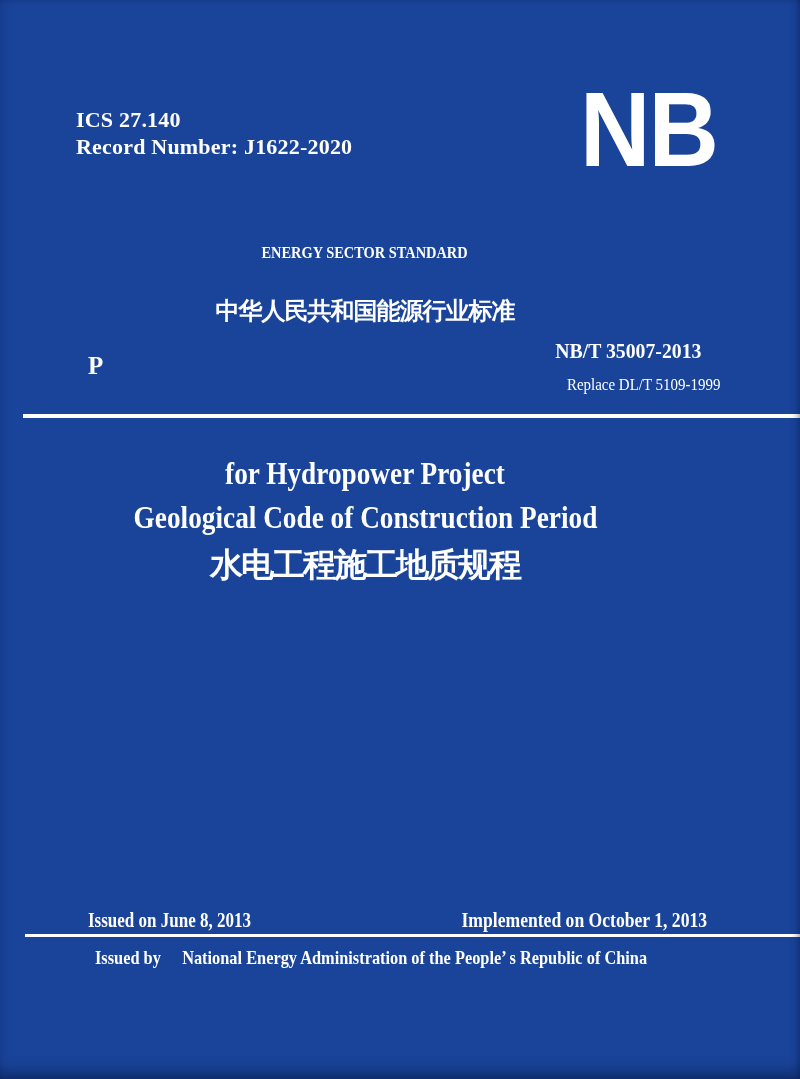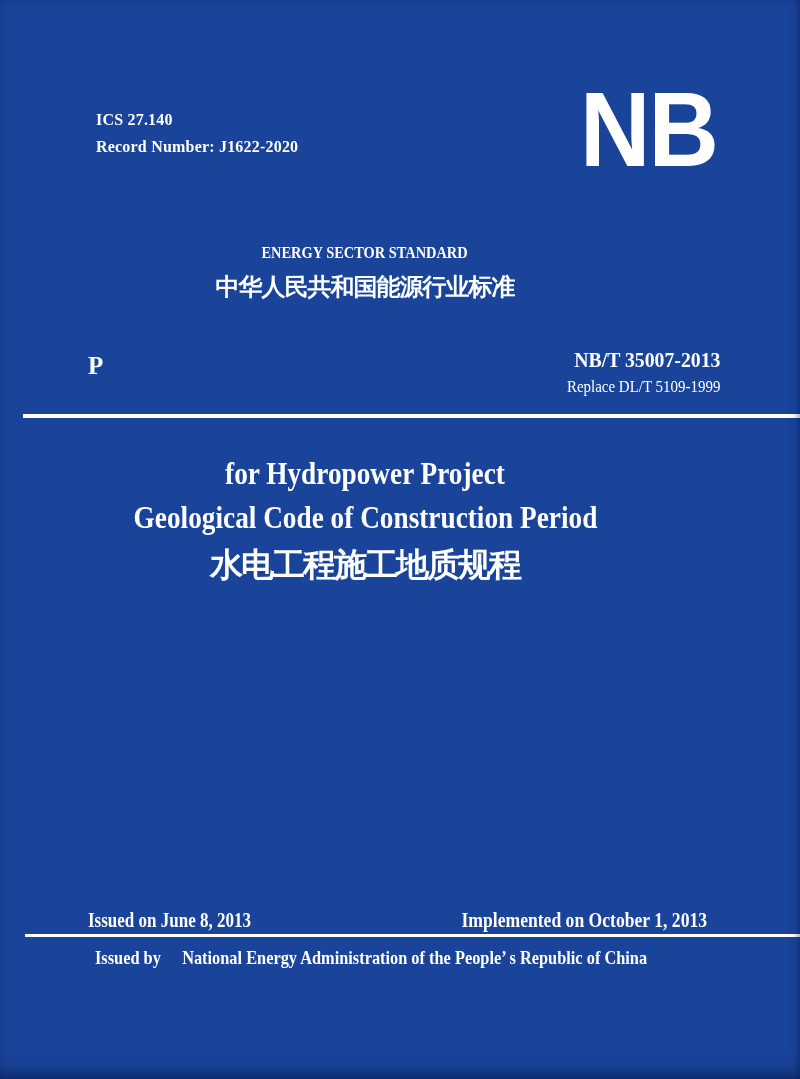--- a/index.html
+++ b/index.html
@@ -17,45 +17,46 @@
     pointer-events:none;
     box-shadow:
       inset 0 -12px 16px -7px rgba(4,18,56,.6),
       inset -6px 0 9px -6px rgba(4,18,56,.4),
       inset 0 3px 6px -4px rgba(4,18,56,.25);
   }
   .abs { position:absolute; white-space:nowrap; }
   .b { font-weight:bold; }
 
   
-  .ics-block { left:96px; top:106px; font-size:16px; line-height:27px; letter-spacing:.2px; }
+  .ics-block { left:76px; top:106px; font-size:22px; line-height:27px; letter-spacing:.2px; }
 
   
   .nb-logo {
     right:83px; top:76px;
     font-family:"Liberation Sans","DejaVu Sans",sans-serif;
     font-weight:bold; font-size:106px; line-height:1;
     letter-spacing:-2px;
     transform:scaleX(.92); transform-origin:right top;
   }
 
   
   .heading-block { left:0; top:236px; width:730px; text-align:center; }
   .heading-en { font-size:16px; line-height:34px; font-weight:bold; }
   .heading-cn {
     font-size:24px; line-height:34px; font-weight:bold; letter-spacing:-1px;
     font-family:"Liberation Sans","DejaVu Sans",sans-serif;
+    margin-top:24px;
   }
   .cxc90 { display:inline-block; transform:scaleX(.9); transform-origin:center top; }
 
   
   .p-cat { left:88px; top:352px; font-size:25px; font-weight:bold; }
-  .designation { right:80px; top:348px; text-align:right; }
+  .designation { right:80px; top:339px; }
   .std-number { font-size:21px; line-height:24px; font-weight:bold; }
-  .replaces { font-size:17px; line-height:20px; margin-top:5px; font-weight:normal; }
+  .replaces { font-size:17px; line-height:20px; margin-top:12px; font-weight:normal; }
   .cxr94 { display:inline-block; transform:scaleX(.94); transform-origin:right top; }
   .cxr88 { display:inline-block; transform:scaleX(.88); transform-origin:right top; }
 
   
   .rule1 { left:23px; top:414px; width:777px; height:4px; background:#FFFFFF; }
   .rule2 { left:25px; top:934px; width:775px; height:3px; background:#FFFFFF; }
 
   
   .title-block { left:0; top:452px; width:730px; text-align:center; }
   .title-en { font-size:31px; line-height:44px; font-weight:bold; }

